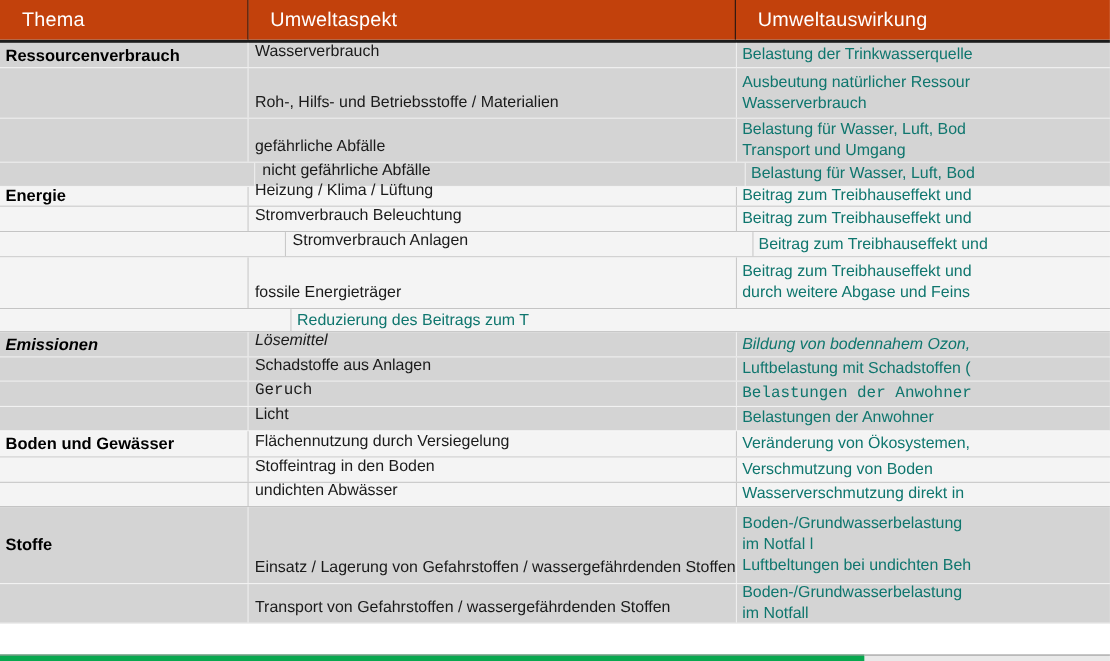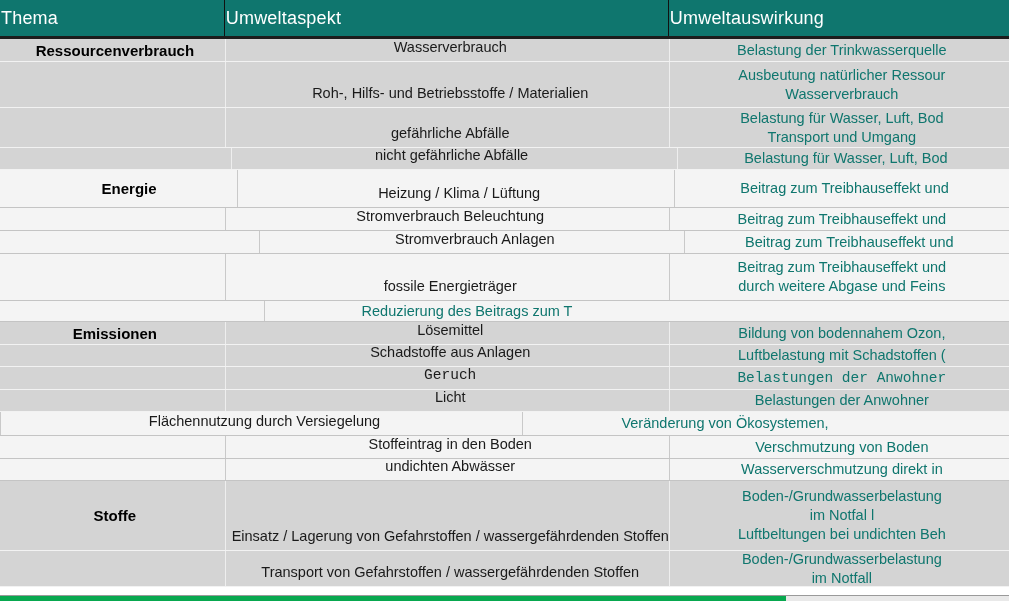--- a/index.html
+++ b/index.html
@@ -11,36 +11,36 @@
     background:#ffffff;
     cursor:default;
   }
   
   .hdr{
     display:flex;
     height:36px;
     border-bottom:3px solid #1c1c1c;
   }
   .hdr-cell{
-    background:#0f766e;
+    background:#c2410c;
     color:#ffffff;
     font-size:18px;
     display:flex;align-items:center;
-    padding-left:1px;
+    padding-left:20px;
     box-sizing:border-box;
     letter-spacing:.2px;
   }
   .hdr-cell.c1{width:264px;border-right:1px solid #111;}
   .hdr-cell.c2{width:522px;border-right:1px solid #111;}
   .hdr-cell.c3{width:400px;}
   
   .row{display:flex;box-sizing:border-box;}
   .row.g{background:#d4d4d4;border-bottom:1px solid #f2f2f2;}
   .row.l{background:#f4f4f4;border-bottom:1px solid #c4c4c4;}
-  .cell{box-sizing:border-box;display:flex;flex-direction:column;overflow:visible;text-align:center;}
+  .cell{box-sizing:border-box;display:flex;flex-direction:column;overflow:visible;}
   .c1b{width:264px;justify-content:center;padding-left:5px;}
   .c2b{width:522px;justify-content:flex-end;padding-left:6px;padding-bottom:4px;}
   .c3b{width:400px;justify-content:center;padding-left:5px;}
   .row.g .c2b,.row.g .c3b{border-left:1px solid #eeeeee;}
   .row.l .c2b,.row.l .c3b{border-left:1px solid #c9c9c9;}
   .theme-txt{
     font-weight:bold;font-size:15px;color:#000;
     white-space:nowrap;line-height:19px;
   }
   .aspect-txt{
@@ -99,21 +99,21 @@
       </div>
       <div class="row g" style="height: 22px; gap: 12px;">
         <div class="cell c1b"></div>
         <div class="cell c2b">
           <span class="aspect-txt">nicht gefährliche Abfälle</span>
         </div>
         <div class="cell c3b">
           <span class="impact-line">Belastung für Wasser, Luft, Bod</span>
         </div>
       </div>
-      <div class="row l" style="height: 38px; padding-left: 16px;">
+      <div class="row l" style="height: 18px;">
         <div class="cell c1b">
           <span class="theme-txt">Energie</span>
         </div>
         <div class="cell c2b">
           <span class="aspect-txt">Heizung / Klima / Lüftung</span>
         </div>
         <div class="cell c3b">
           <span class="impact-line">Beitrag zum Treibhauseffekt und</span>
         </div>
       </div>
@@ -144,21 +144,21 @@
           <span class="impact-line">Beitrag zum Treibhauseffekt und</span>
           <span class="impact-line">durch weitere Abgase und Feins</span>
         </div>
       </div>
       <div class="row l" style="height: 21px;">
         <div class="cell c1b"></div>
         <div class="cell c3b">
           <span class="impact-line">Reduzierung des Beitrags zum T</span>
         </div>
       </div>
-      <div class="row g" style="height: 23px;">
+      <div class="row g" style="height: 23px; font-style: italic;">
         <div class="cell c1b">
           <span class="theme-txt">Emissionen</span>
         </div>
         <div class="cell c2b">
           <span class="aspect-txt">Lösemittel</span>
         </div>
         <div class="cell c3b">
           <span class="impact-line">Bildung von bodennahem Ozon,</span>
         </div>
       </div>
@@ -183,20 +183,23 @@
       <div class="row g" style="height: 22px;">
         <div class="cell c1b"></div>
         <div class="cell c2b">
           <span class="aspect-txt">Licht</span>
         </div>
         <div class="cell c3b">
           <span class="impact-line">Belastungen der Anwohner</span>
         </div>
       </div>
       <div class="row l" style="height: 24px;">
+        <div class="cell c1b">
+          <span class="theme-txt">Boden und Gewässer</span>
+        </div>
         <div class="cell c2b">
           <span class="aspect-txt">Flächennutzung durch Versiegelung</span>
         </div>
         <div class="cell c3b">
           <span class="impact-line">Veränderung von Ökosystemen,</span>
         </div>
       </div>
       <div class="row l" style="height: 23px;">
         <div class="cell c1b"></div>
         <div class="cell c2b">

